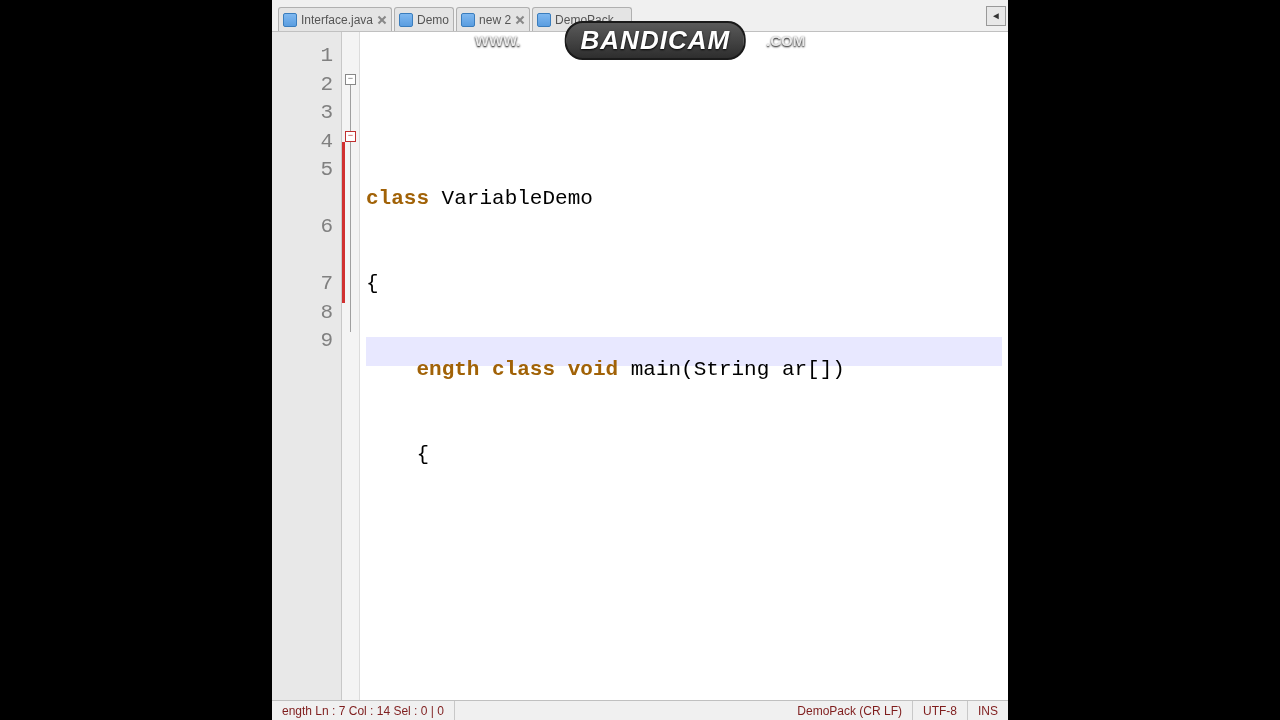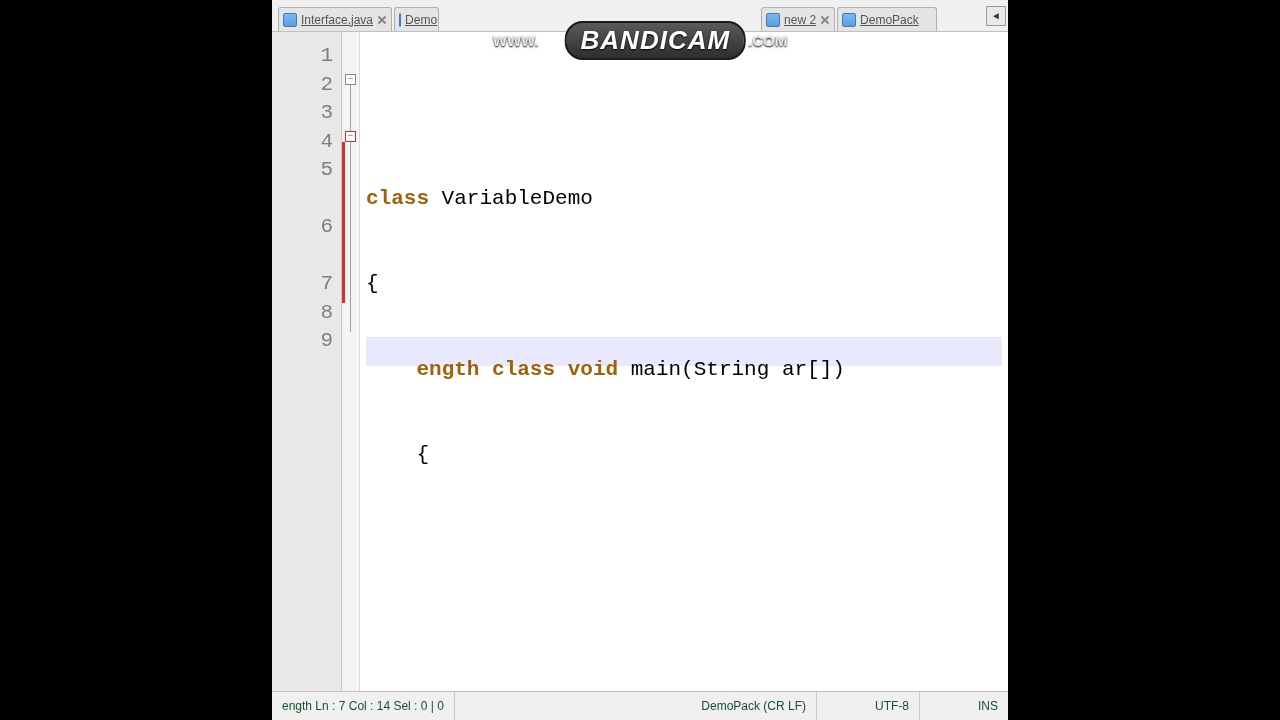--- a/index.html
+++ b/index.html
@@ -1,39 +1,39 @@
 <!DOCTYPE html>
 <html><head>
 <meta charset="utf-8">
 <style>
   * { margin:0; padding:0; box-sizing:border-box; }
   body { font-family: "Consolas", "Courier New", monospace; background:#000; width:1280px; height:720px; overflow:hidden; position:relative;}
   .app { position:absolute; left:272px; top:0; width:736px; height:720px; background:#fff; display:flex; flex-direction:column; }
   .tabbar { height:32px; background:#f0f0f0; border-bottom:1px solid #c0c0c0; display:flex; align-items:flex-end; padding-left:6px; gap:2px; position:relative;}
-  .tab { display:flex; align-items:center; height:24px; background:#e4e4e4; border:1px solid #b0b0b0; border-bottom:none; border-radius:3px 3px 0 0; padding:0 4px; font-family:"Segoe UI",Arial,sans-serif; font-size:12px; color:#555; gap:4px;text-decoration:underline;}
+  .tab { display:flex; align-items:center; height:24px; background:#e4e4e4; border:1px solid #b0b0b0; border-bottom:none; border-radius:3px 3px 0 0; padding:0 4px; font-family:"Segoe UI",Arial,sans-serif; font-size:12px; color:#555; gap:4px;}
   .tab .file-icon { width:14px; height:14px; background:linear-gradient(#7fb8f0,#5a9de0); border:1px solid #3a7dbd; border-radius:2px; }
   .tab .close { width:10px; height:10px; position:relative;}
   .tab .close::before,.tab .close::after{content:"";position:absolute;left:4px;top:0;width:2px;height:10px;background:#888;}
   .tab .close::before{transform:rotate(45deg);}
   .tab .close::after{transform:rotate(-45deg);}
   .tabbar .scroll-btn { position:absolute; right:2px; top:6px; width:20px; height:20px; background:#e8e8e8; border:1px solid #999; display:flex;align-items:center;justify-content:center;font-size:10px;color:#333;}
   .editor { flex:1; display:flex; background:#fff; position:relative; overflow:hidden;}
   .gutter { width:70px; background:#e8e8e8; border-right:1px solid #c8c8c8; text-align:right; padding:10px 8px 0 0; font-size:21px; color:#808080; line-height:28.5px;}
   .fold { width:18px; background:#f4f4f4; border-right:1px solid #dcdcdc; position:relative;}
   .fold .box { position:absolute; left:3px; width:11px; height:11px; border:1px solid #888; background:#fff; font-size:9px; line-height:9px; text-align:center; color:#666;}
   .fold .line { position:absolute; left:8px; width:1px; background:#a0a0a0;}
   .code { flex:1; padding:10px 6px 0 6px; font-size:21px; line-height:28.5px; white-space:pre; color:#000; position:relative;}
   .kw { color:#a16207; font-weight:bold;}
   .cm { color:#008000;}
   .curline { position:absolute; left:0; right:0; height:28.5px; background:#e8e8ff; z-index:0;}
   .code > div { position:relative; z-index:1;}
   @keyframes blink{50%{opacity:0;}}
-  .statusbar { height:29px; background:#f0f0f0; border-top:1px solid #c0c0c0; display:flex; align-items:center; font-family:"Segoe UI",Arial,sans-serif; font-size:12px; color:#14532d;gap:48px;}
+  .statusbar { height:20px; background:#f0f0f0; border-top:1px solid #c0c0c0; display:flex; align-items:center; font-family:"Segoe UI",Arial,sans-serif; font-size:12px; color:#7f1d1d;}
   .statusbar > div { padding:0 10px; border-right:1px solid #c8c8c8; height:100%; display:flex; align-items:center;}
-  .watermark { position:absolute; left:50%; top:21px; transform:translateX(-50%); z-index:20; pointer-events:none; display:flex; align-items:center; gap:2px;}
+  .watermark { position:absolute; left:50%; top:21px; transform:translateX(-50%); z-index:20; pointer-events:none; display:flex; align-items:center; gap:20px;}
   .watermark .pill { background:linear-gradient(#5a5a5a,#2e2e2e); border:2px solid #1a1a1a; border-radius:18px; padding:2px 14px; font-family:Arial,sans-serif; font-size:26px; font-weight:900; font-style:italic; letter-spacing:1px; color:#fff; text-shadow:0 1px 2px #000;margin-left:24px;}
   .watermark .www,.watermark .com { font-family:Arial,sans-serif; font-size:15px; font-weight:bold; color:#e9e9e9; text-shadow:0 1px 2px #000;}
   .app-top-outline { position:absolute; left:0; top:0; right:0; height:5px; background:#d8e6f2; border-bottom:1px solid #9db7cf;}
   .fold .redline { position:absolute; left:0; width:3px; background:#d03030;}
 </style>
 </head>
 <body>
 
 <div class="watermark">
   <span class="www">WWW.</span>
@@ -43,25 +43,25 @@
 
 <div class="app">
   <div class="app-top-outline"></div>
 
   <div class="tabbar">
     <div class="tab">
       <span class="file-icon"></span>
       <span>Interface.java</span>
       <span class="close"></span>
     </div>
-    <div class="tab" style="width:45px;overflow:hidden">
+    <div class="tab" style="width:60px;overflow:hidden">
       <span class="file-icon"></span>
       <span>Demo</span>
     </div>
-    <div class="tab" style="margin-left:320px">
+    <div class="tab" style="">
       <span class="file-icon"></span>
       <span>new 2</span>
       <span class="close"></span>
     </div>
     <div class="tab" style="width:100px;overflow:hidden">
       <span class="file-icon"></span>
       <span>DemoPack</span>
     </div>
     <div class="scroll-btn">◄</div>
   </div>

